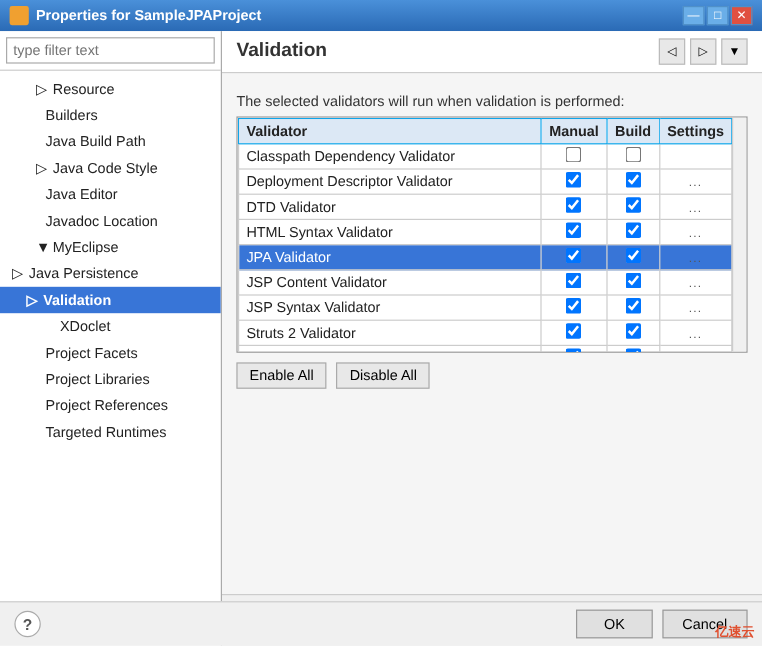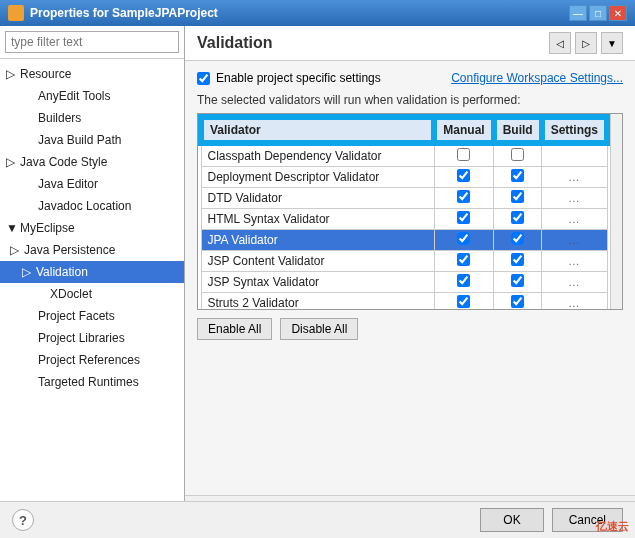--- a/index.html
+++ b/index.html
@@ -49,21 +49,21 @@
       padding: 4px 0;
     }
     .tree-item {
       padding: 2px 8px 2px 16px;
       cursor: pointer;
       white-space: nowrap;
       line-height: 18px;
       color: #222;
     }
     .tree-item.selected { background: #3875d7; color: white; }
-    .tree-item.parent { padding-left: 6px; }
+    .tree-item.parent { padding-left: 6px; margin-left: 24px; }
     .tree-item.child { padding-left: 24px; }
     .tree-item.grandchild { padding-left: 36px; }
     .expand-icon { display: inline-block; width: 12px; margin-right: 2px; }
 
     .right-panel {
       flex: 1;
       display: flex;
       flex-direction: column;
       background: #f5f5f5;
     }
@@ -98,21 +98,21 @@
 
     .table-wrapper {
       border: 1px solid #999;
       overflow: hidden;
       background: white;
     }
     .table-scroll { overflow-y: auto; max-height: 200px; }
     table { width: 100%; border-collapse: collapse; }
     thead tr { background: #e0e8f0; }
     th {
-      border: 6px solid #0ea5e9;
+      border: 1px solid #0ea5e9;
       padding: 3px 6px;
       text-align: left;
       font-weight: bold;
       color: #222;
       position: sticky;
       top: 0;
       background: #dce8f5;
     }
     td {
       border: 1px solid #ccc;
@@ -191,44 +191,41 @@
   <div class="left-panel">
     <div class="filter-box">
       <input class="filter-input" type="text" placeholder="type filter text" style="">
     </div>
     <div class="tree-area">
 
       <div class="tree-item parent">
         <span class="expand-icon">▷</span>Resource
       </div>
       <div class="tree-item child">
-        <span class="expand-icon"></span>AnyEdit Tools
-      </div>
-      <div class="tree-item child">
         <span class="expand-icon"></span>Builders
       </div>
       <div class="tree-item child">
         <span class="expand-icon"></span>Java Build Path
       </div>
       <div class="tree-item parent" style="padding-left:6px;">
         <span class="expand-icon">▷</span>Java Code Style
       </div>
       <div class="tree-item child">
         <span class="expand-icon"></span>Java Editor
       </div>
       <div class="tree-item child">
         <span class="expand-icon"></span>Javadoc Location
       </div>
       <div class="tree-item parent">
         <span class="expand-icon">▼</span>MyEclipse
       </div>
       <div class="tree-item" style="padding-left:10px;">
         <span class="expand-icon">▷</span>Java Persistence
       </div>
-      <div class="tree-item selected" style="padding-left:22px;">
+      <div class="tree-item selected" style="padding-left:22px;font-weight:bold;">
         <span class="expand-icon" style="color:white;">▷</span>Validation
       </div>
       <div class="tree-item grandchild">
         <span class="expand-icon"></span>XDoclet
       </div>
       <div class="tree-item child">
         <span class="expand-icon"></span>Project Facets
       </div>
       <div class="tree-item child">
         <span class="expand-icon"></span>Project Libraries
@@ -246,26 +243,20 @@
     <div class="right-header">
       <span class="right-title">Validation</span>
       <div class="header-nav">
         <button class="nav-btn">◁</button>
         <button class="nav-btn">▷</button>
         <button class="nav-btn">▼</button>
       </div>
     </div>
 
     <div class="right-content">
-      <div class="checkbox-row">
-        <input type="checkbox" checked="" style="">
-        <label>Enable project specific settings</label>
-        <span style="flex:1"></span>
-        <span class="link-text">Configure Workspace Settings...</span>
-      </div>
 
       <div class="validators-section">
         <div class="validators-desc">The selected validators will run when validation is performed:</div>
 
         <div class="table-wrapper">
           <div style="display:flex;">
             <div class="table-scroll" style="flex:1; overflow-y:auto; max-height:195px;">
               <table>
                 <thead>
                   <tr>

